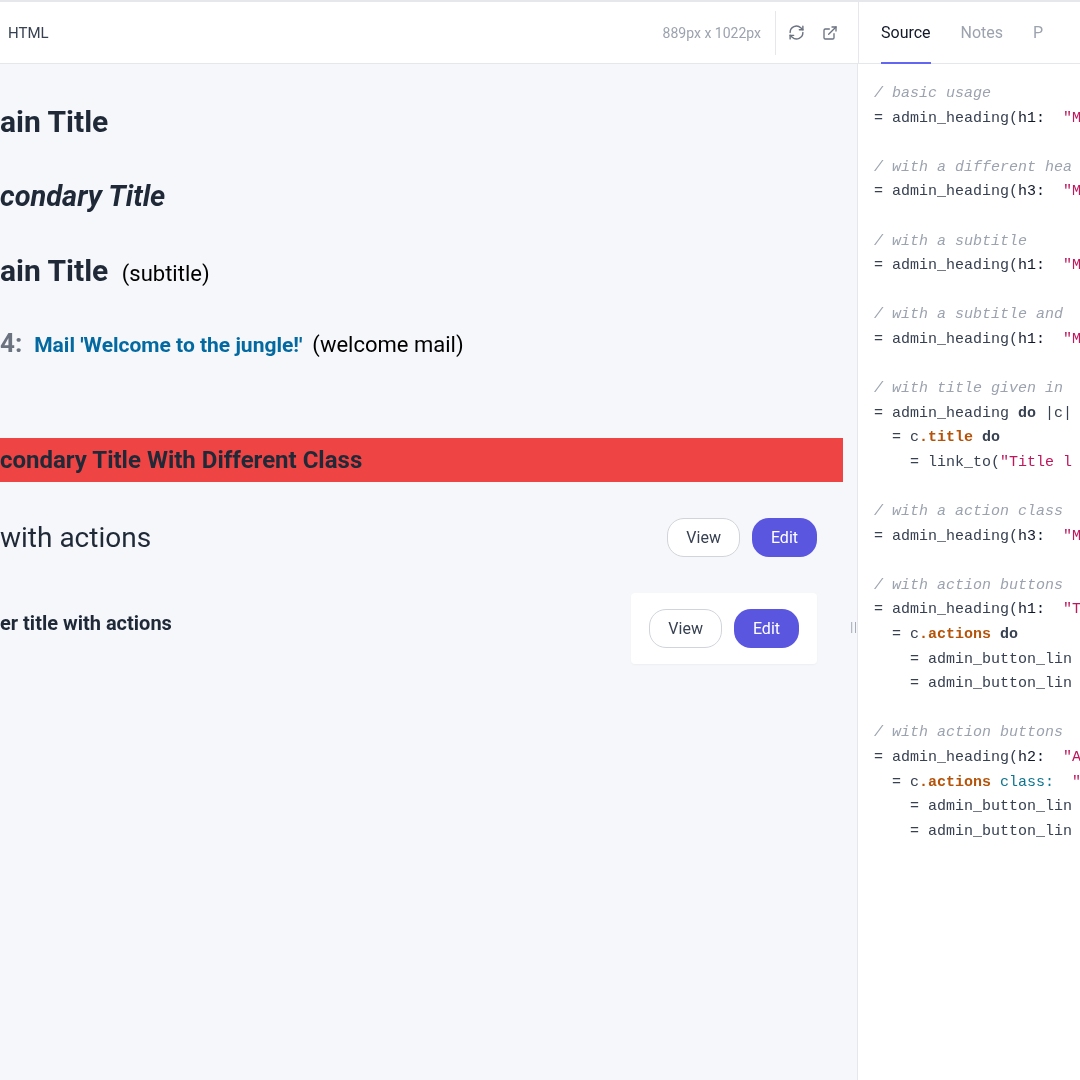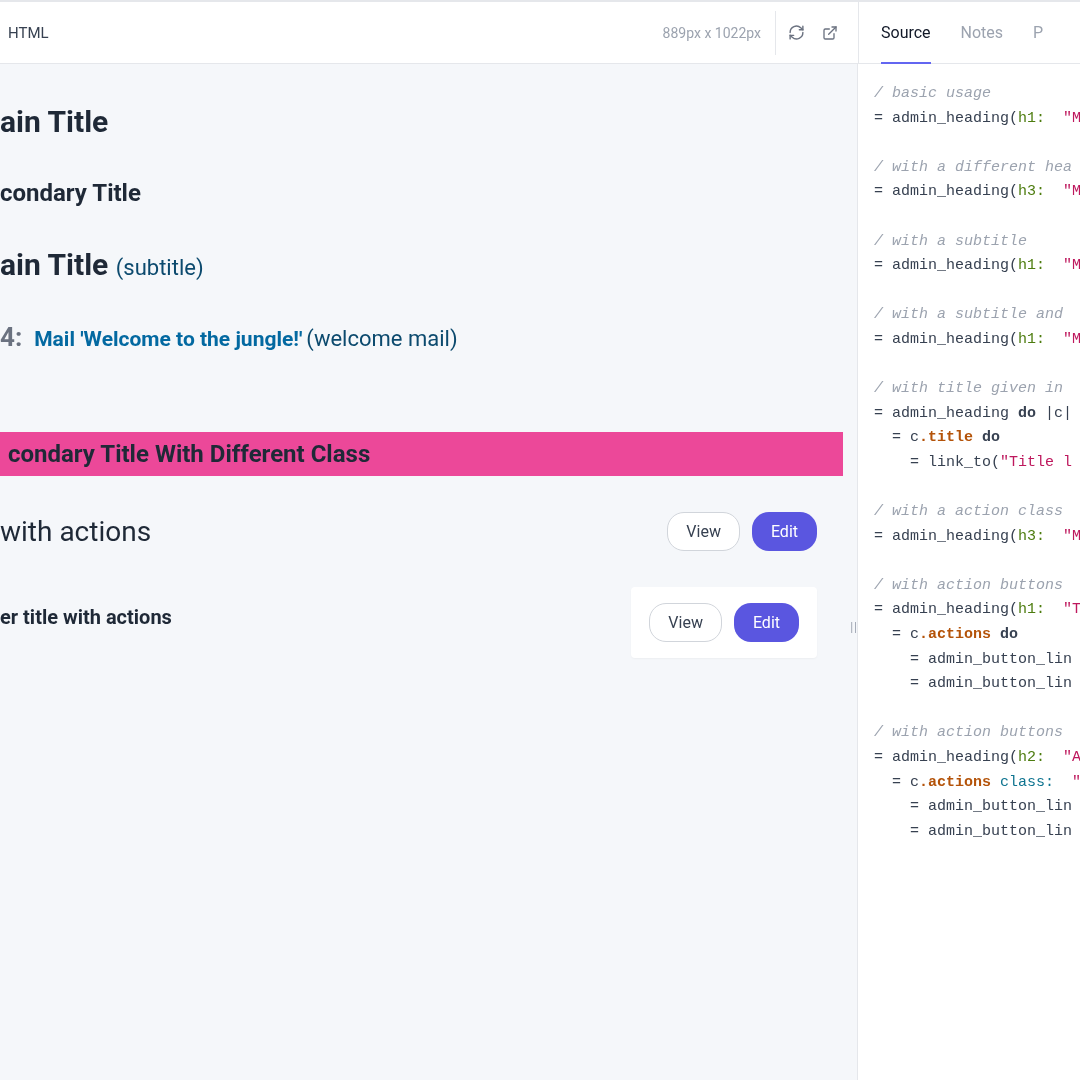--- a/index.html
+++ b/index.html
@@ -93,42 +93,42 @@
   border-right: 1px solid #e5e7eb;
   padding: 40px 14px 0 0;
   overflow: hidden;
 }
 .heading {
   font-weight: 700;
   color: #1f2937;
   margin-bottom: 40px;
 }
 .h1 { font-size: 30px; }
-.h2 { font-size: 24px; }
+.h2 { font-size: 29px; font-style: italic; }
 .h3 { font-size: 24px; }
 .subtitle {
   font-weight: 400;
-  color: #0c4a6e;
+  color: #000000;
   font-size: 22px;
-  margin-left: 0;
+  margin-left: 6px;
 }
 .row-mail .prefix {
   color: #6b7280;
   font-weight: 700;
   font-size: 26px;
 }
 .row-mail .main-part {
   font-weight: 700;
   font-size: 21px;
   color: #0369a1;
   text-align: center;
 }
 .boxed {
-  background: #ec4899;
-  padding: 8px 0 8px 8px;
+  background: #ef4444;
+  padding: 8px 0 8px 0;
   margin-bottom: 36px;
 }
 .boxed .h3 { margin-bottom: 0; }
 .row-actions {
   display: flex;
   align-items: center;
   justify-content: space-between;
   margin-bottom: 36px;
 }
 .row-actions .h1 { margin-bottom: 0; font-size: 28px; }
@@ -172,21 +172,21 @@
   padding: 18px 0 0 16px;
   font-family: "SFMono-Regular", Consolas, "Liberation Mono", Menlo, monospace;
   font-size: 15px;
   line-height: 24.6px;
   white-space: pre;
   color: #374151;
   overflow: hidden;
   font-style: normal;
 }
 .cm { color: #9ca3af; font-style: italic; }
-.sym { color: #4d7c0f; }
+.sym { color: #0f172a; }
 .str { color: #be185d; }
 .method { color: #b45309; font-weight: 600; }
 .class-kw { color: #0e7490; }
 .bold { font-weight: 600; }
 </style>
 </head>
 <body>
 
 <div class="top-bar">
   <div class="top-left">

